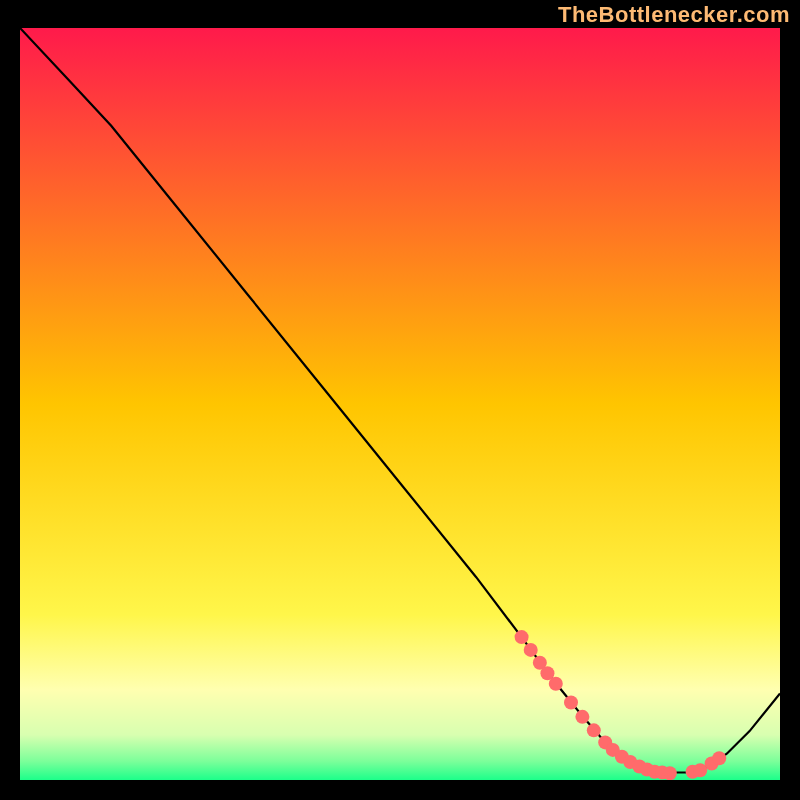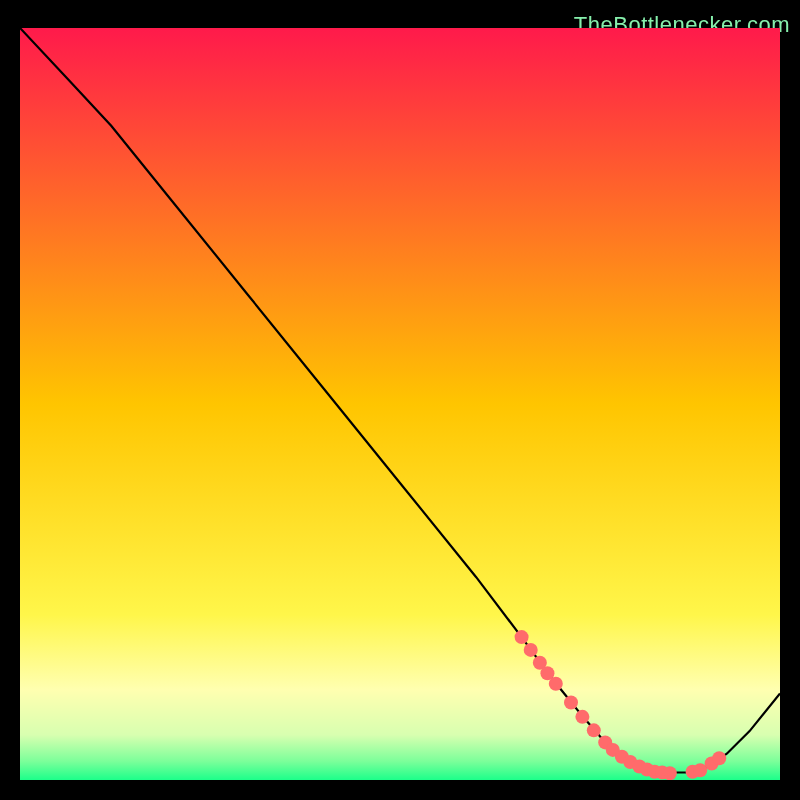--- a/index.html
+++ b/index.html
@@ -12,25 +12,25 @@
     font-family: Arial, Helvetica, sans-serif;
   }
   .frame {
     position: relative;
     width: 800px;
     height: 800px;
     background: #000;
   }
   .watermark {
     position: absolute;
-    top: 12px;
+    top: 2px;
     right: 10px;
-    color: #86efac;
+    color: #fdba74;
     font-size: 22px;
-    font-weight: 400;
+    font-weight: 700;
     letter-spacing: 0.5px;
     user-select: none;
   }
   .plot {
     position: absolute;
     left: 20px;
     top: 28px;
     width: 760px;
     height: 752px;
   }

